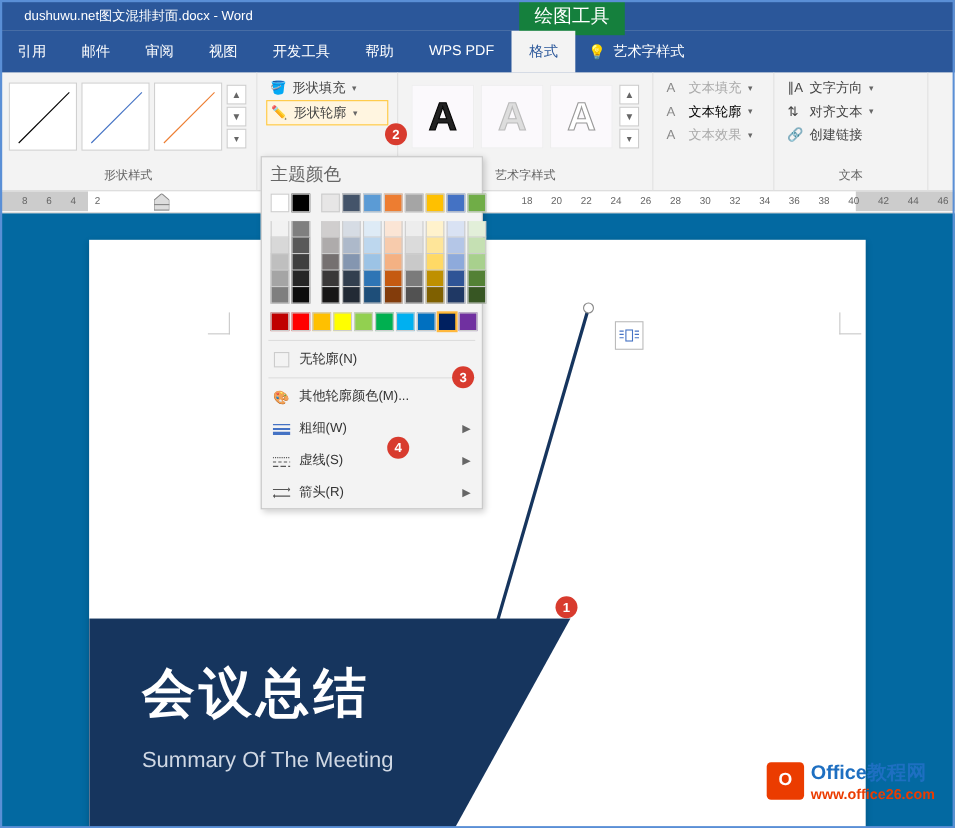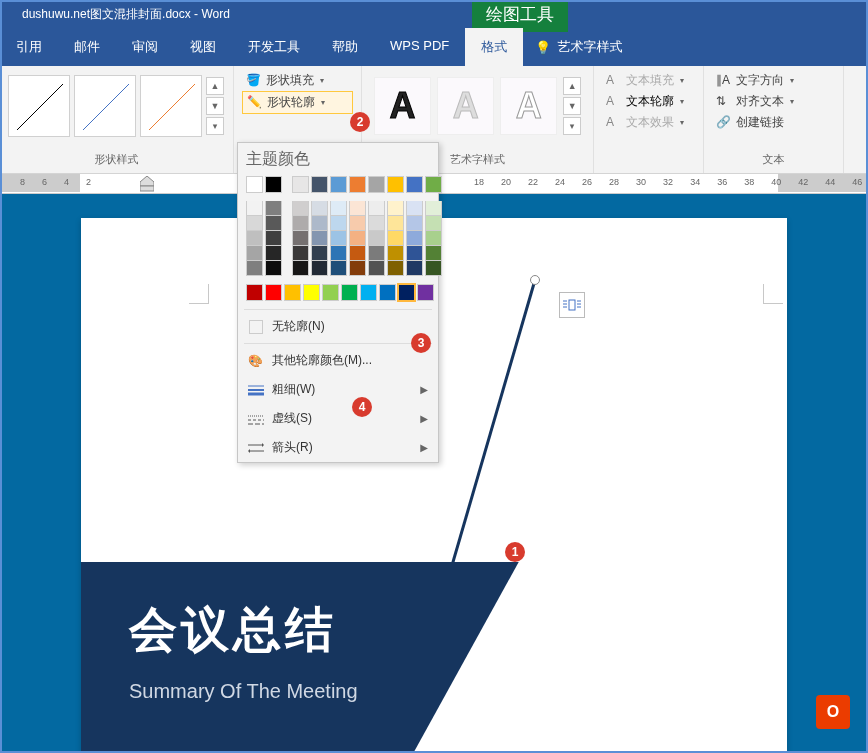--- a/index.html
+++ b/index.html
@@ -386,15 +386,19 @@
   </div>
 </div>
 
 <div class="badge" style="left:505px; top:542px;">1</div>
 <div class="badge" style="left:350px; top:112px;">2</div>
 <div class="badge" style="left:411px; top:333px;">3</div>
 <div class="badge" style="left:352px; top:397px;">4</div>
 
 <div class="watermark">
   <div class="wm-icon">O</div>
+  <div>
+    <div class="wm-text1">Office教程网</div>
+    <div class="wm-text2">www.office26.com</div>
+  </div>
 </div>
 
 <div class="border"></div>
 
 </body></html>

